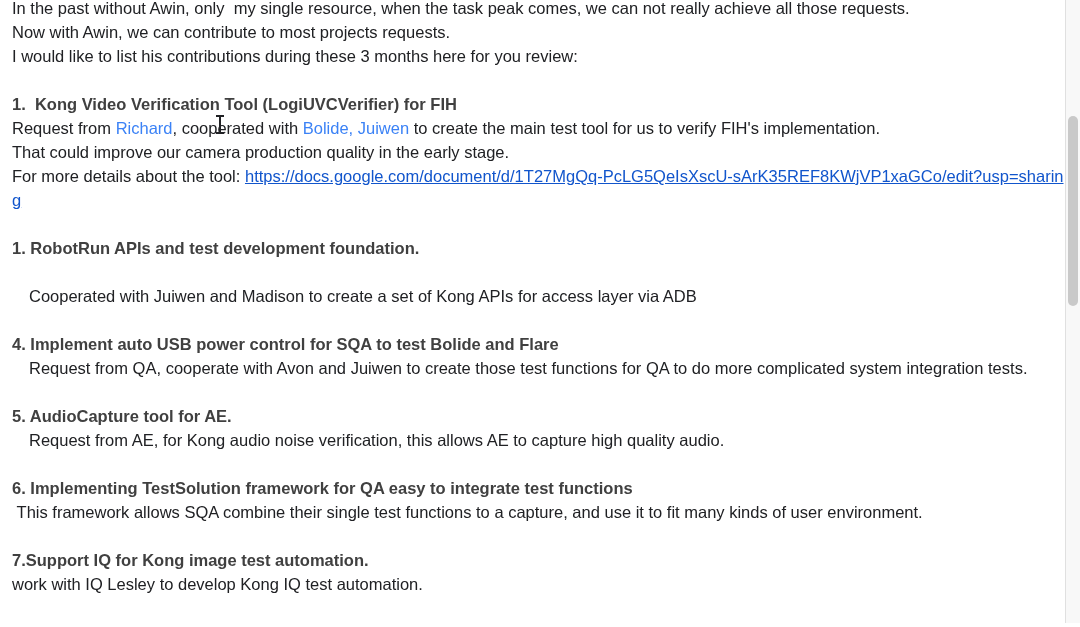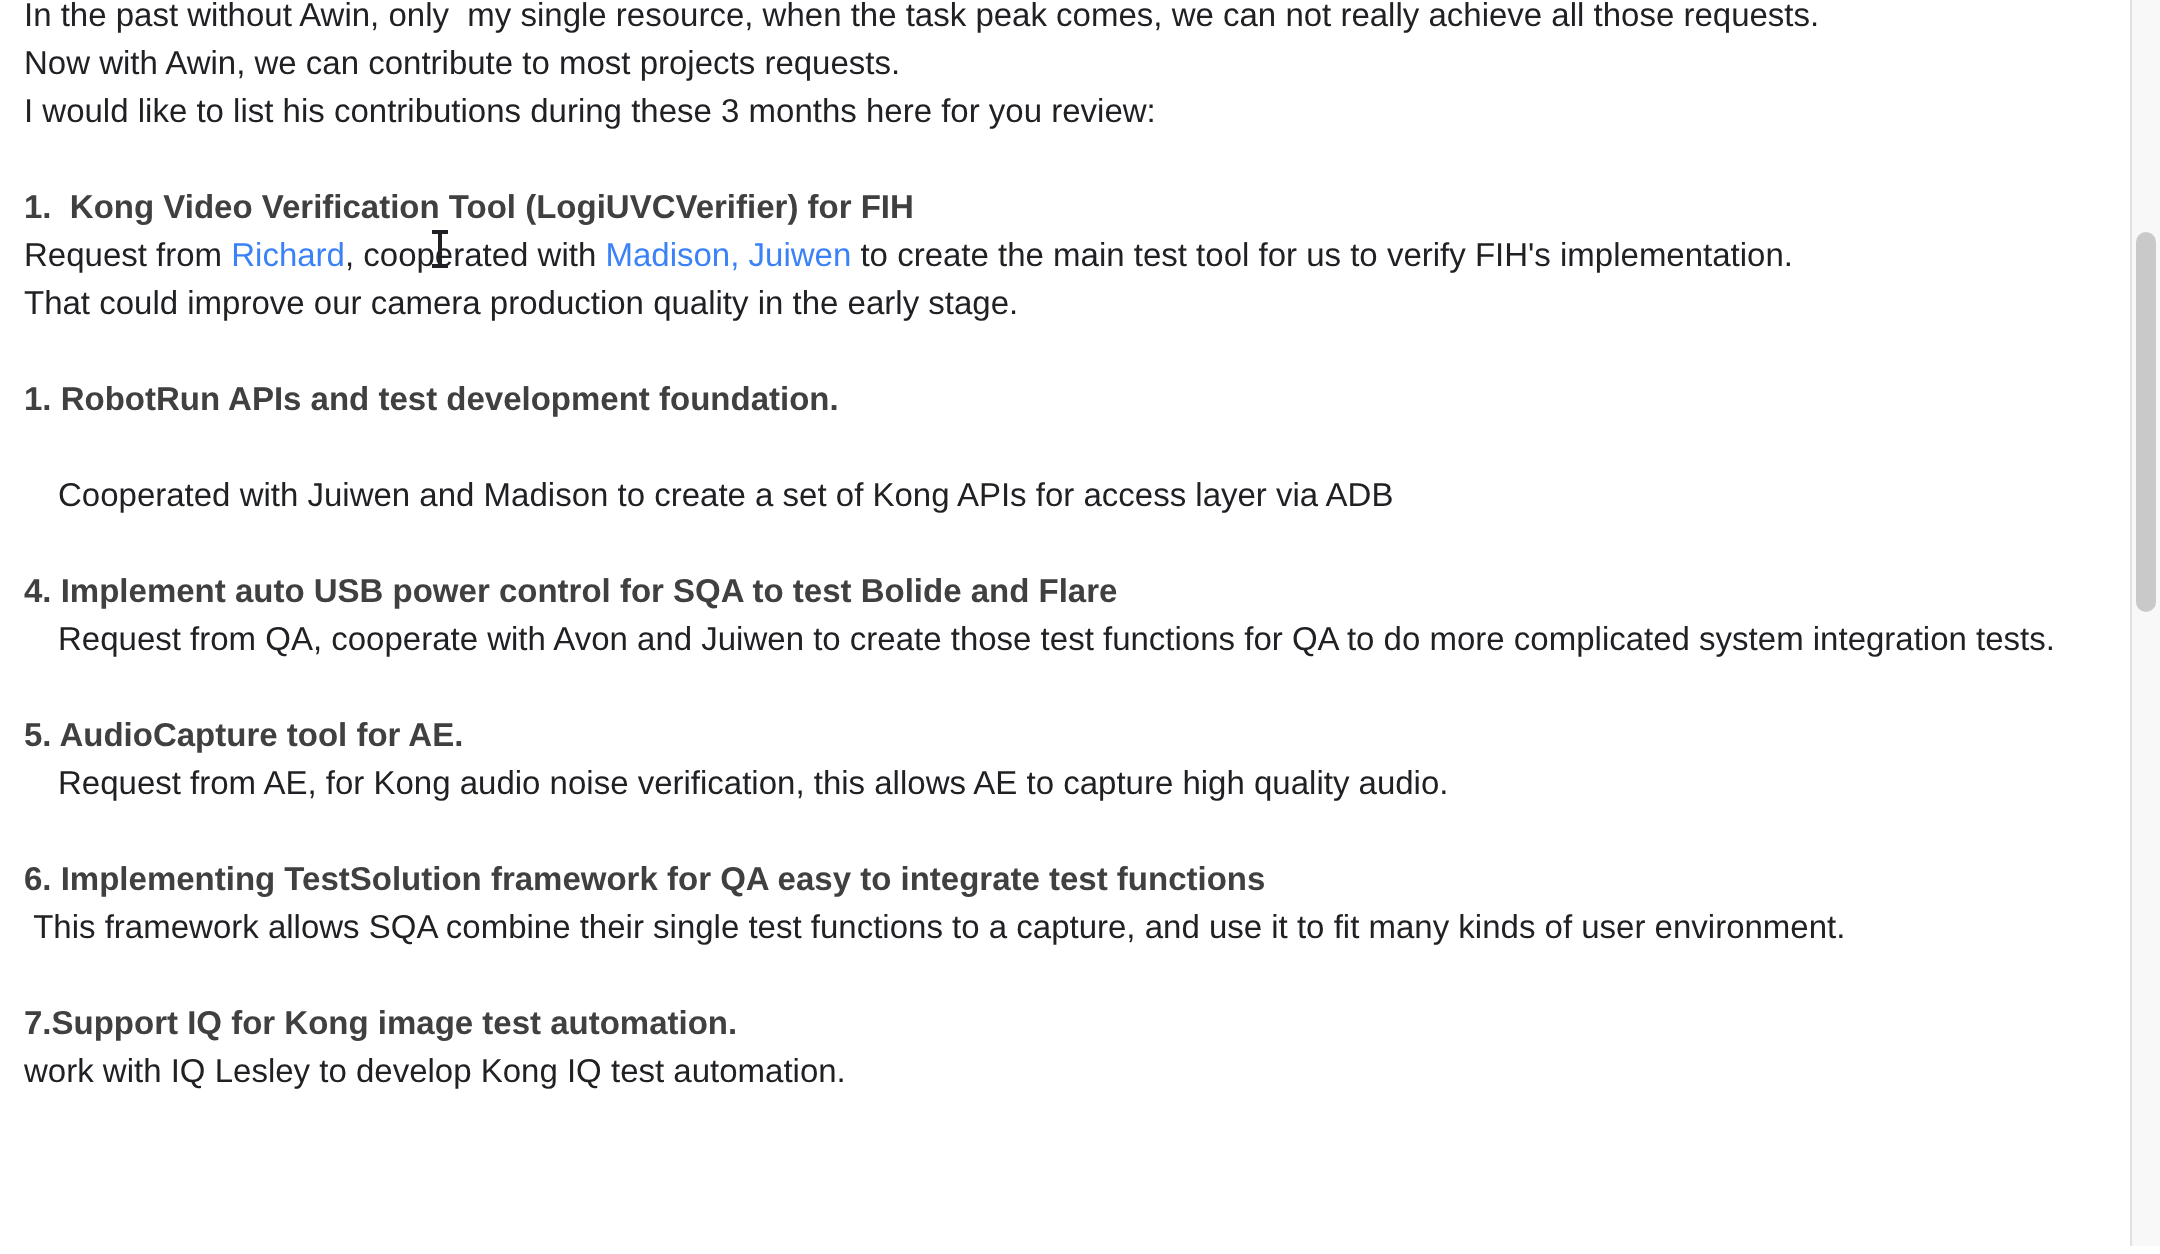--- a/index.html
+++ b/index.html
@@ -100,22 +100,23 @@
 
   <div class="body-text">
 
     <p class="clipped-top">In the past without Awin, only  my single resource, when the task peak comes, we can not really achieve all those requests.</p>
     <p>Now with Awin, we can contribute to most projects requests.</p>
     <p>I would like to list his contributions during these 3 months here for you review:</p>
 
     <div class="spacer-sm"></div>
 
     <p class="heading">1.  Kong Video Verification Tool (LogiUVCVerifier) for FIH</p>
-    <p><span>Request from </span><span class="name-purple">Richard</span><span>, cooperated with </span><span class="name-purple">Madison, Juiwen</span><span> to create the main test tool for us to verify FIH's implementation.</span></p>
+    <p><span>Request from </span><span class="name-purple">Richard</span><span>, cooperated with </span><span class="name-purple">Bolide, Juiwen</span><span> to create the main test tool for us to verify FIH's implementation.</span></p>
     <p>That could improve our camera production quality in the early stage.</p>
+    <p><span>For more details about the tool: </span><span class="link">https://docs.google.com/document/d/1T27MgQq-PcLG5QeIsXscU-sArK35REF8KWjVP1xaGCo/edit?usp=sharing</span></p>
 
     <div class="spacer-sm"></div>
 
     <p class="heading">1. RobotRun APIs and test development foundation.</p>
 
     <div class="spacer-sm"></div>
 
     <p class="indent">Cooperated with Juiwen and Madison to create a set of Kong APIs for access layer via ADB</p>
 
     <div class="spacer-sm"></div>

